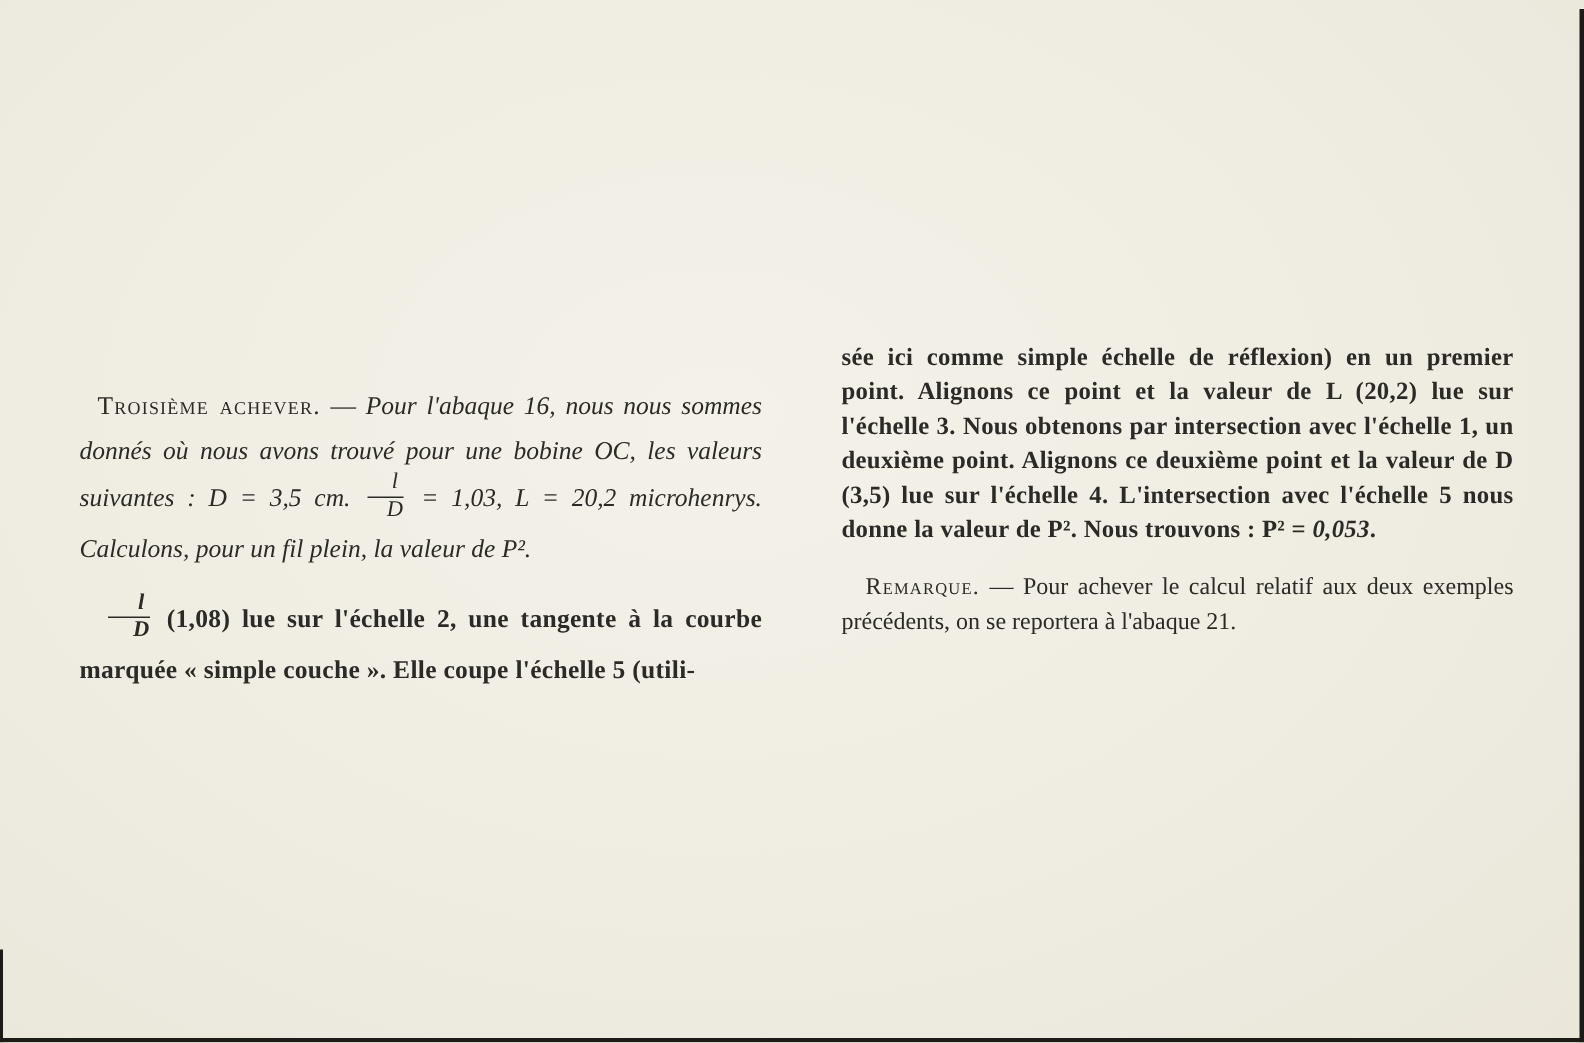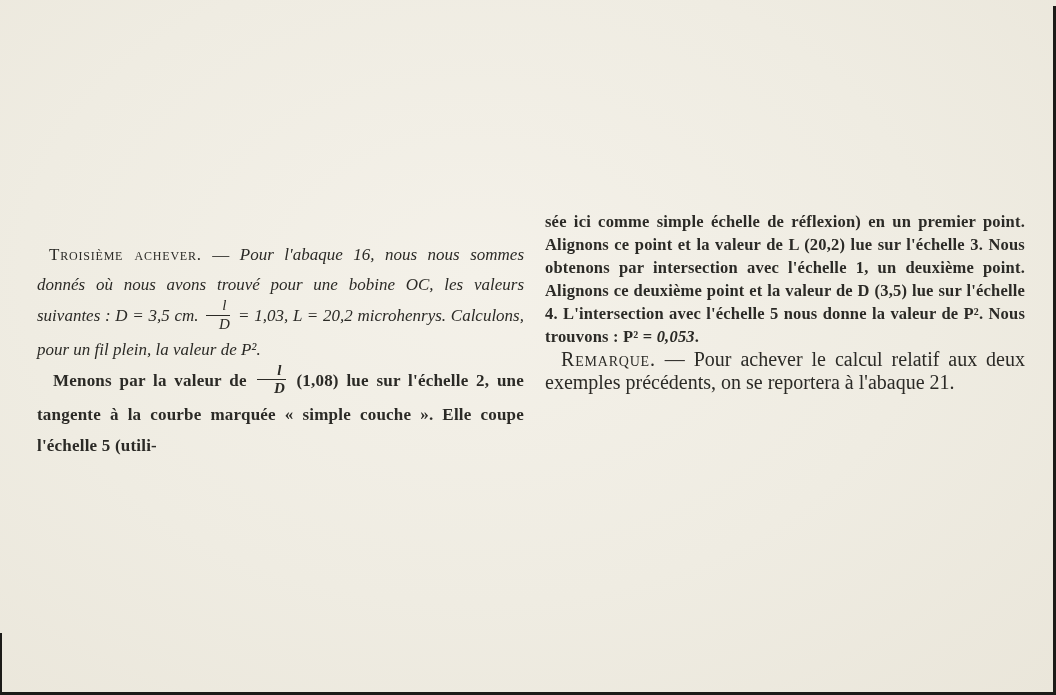--- a/index.html
+++ b/index.html
@@ -43,21 +43,21 @@
   .col-left {
     left: 37px;
     top: 240px;
     width: 487px;
   }
   .col-right {
     left: 545px;
     top: 210px;
     width: 480px;
   }
-  p.para { margin: 0; }
+  p.para { margin: 16px; }
   .p1-left {
     font-size: 17px;
     line-height: 30px;
     font-style: italic;
     text-indent: 12px;
   }
   .p2-left {
     margin-top: 10px;
     font-size: 17px;
     line-height: 31px;
@@ -66,21 +66,21 @@
     letter-spacing: 0.2px;
   }
   .p1-right {
     font-size: 16.5px;
     line-height: 23px;
     font-weight: 700;
     letter-spacing: 0.2px;
   }
   .p2-right {
     margin-top: 22px;
-    font-size: 20px;
+    font-size: 16px;
     line-height: 23px;
     text-indent: 16px;
   }
   .smallcaps {
     font-variant: small-caps;
     font-style: normal;
     letter-spacing: 0.8px;
   }
   .it { font-style: italic; }
   .sep { font-style: normal; }
@@ -116,21 +116,21 @@
   <div class="border-right"></div>
   <div class="border-left-stub"></div>
 
   <div class="col col-left">
 
     <p class="para p1-left"><span class="smallcaps">Troisième achever.</span><span class="sep"> — </span><span class="it">Pour l'abaque 16, nous nous sommes donnés où nous avons trouvé pour une bobine OC, les valeurs suivantes : D = 3,5 cm. </span><span class="frac">
           <span class="num">l</span>
           <span class="den">D</span>
         </span><span class="it"> = 1,03, L = 20,2 microhenrys. Calculons, pour un fil plein, la valeur de P².</span></p>
 
-    <p class="para p2-left"><span>Menons par la valeur de </span><span class="frac">
+    <p class="para p2-left"><span class="frac">
           <span class="num">l</span>
           <span class="den">D</span>
         </span><span> (1,08) lue sur l'échelle 2, une tangente à la courbe marquée « simple couche ». Elle coupe l'échelle 5 (utili-</span></p>
 
   </div>
 
   <div class="col col-right">
 
     <p class="para p1-right"><span>sée ici comme simple échelle de réflexion) en un premier point. Alignons ce point et la valeur de L (20,2) lue sur l'échelle 3. Nous obtenons par intersection avec l'échelle 1, un deuxième point. Alignons ce deuxième point et la valeur de D (3,5) lue sur l'échelle 4. L'intersection avec l'échelle 5 nous donne la valeur de P². Nous trouvons : P² = </span><span class="it">0,053</span><span>.</span></p>
 

